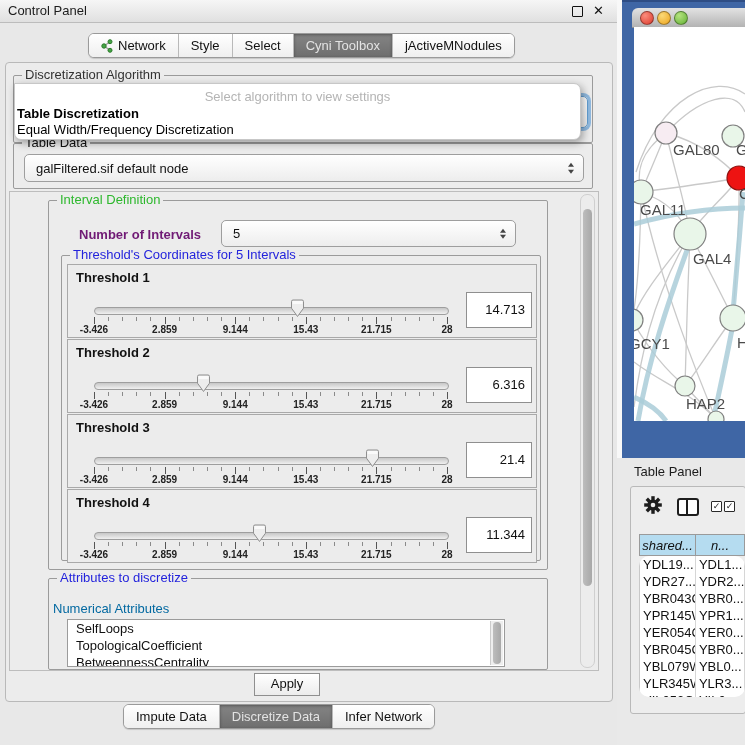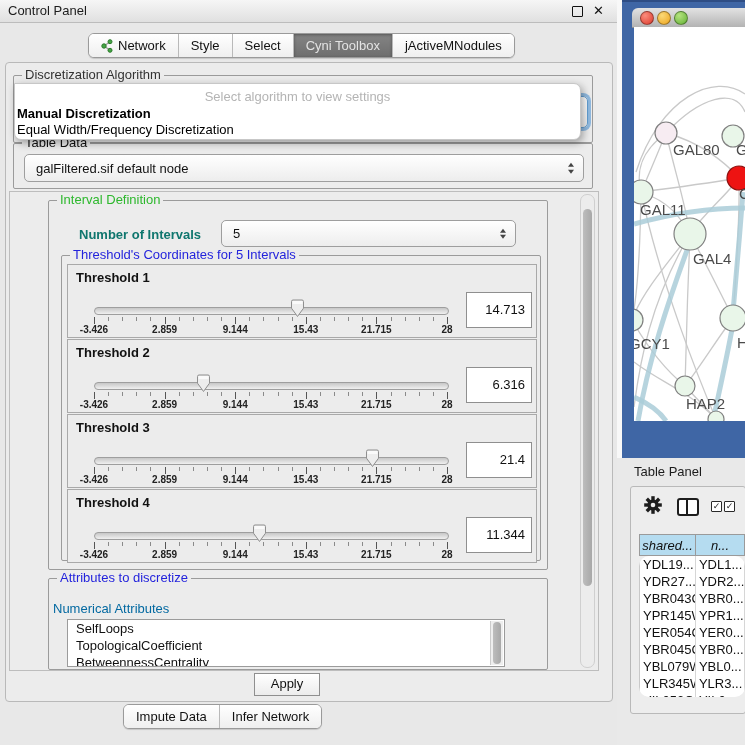--- a/index.html
+++ b/index.html
@@ -141,40 +141,40 @@
     </div>
     <div id="combo-behind" class="combo">
       <div class="spin-arrows">
           <div class="up"></div>
           <div class="dn"></div>
         </div>
     </div>
 
     <div id="algo-popup" class="abs">
       <div class="ph">Select algorithm to view settings</div>
-      <div class="op1">Manual Discretization</div>
+      <div class="op1">Table Discretization</div>
       <div class="op2">Equal Width/Frequency Discretization</div>
     </div>
 
     <div class="group" style="left:7px;top:80px;width:578px;height:44px;">
       <span class="legend" style="color:#111;">Table Data</span>
       <div class="combo" style="left:10px;top:10px;width:558px;height:26px;">
         <span class="val">galFiltered.sif default node</span>
         <div class="spin-arrows">
             <div class="up"></div>
             <div class="dn"></div>
           </div>
       </div>
     </div>
 
     <div id="scrollbox" class="abs">
 
       <div class="group" style="left:38px;top:8px;width:498px;height:368px;">
         <span class="legend" style="color:#2db82d;">Interval Definition</span>
-        <span style="position:absolute;left:30px;top:26px;font-size:13px;font-weight:bold;color:#0f766e;">Number of Intervals</span>
+        <span style="position:absolute;left:30px;top:26px;font-size:13px;font-weight:bold;color:#701a75;">Number of Intervals</span>
         <div class="combo" style="left:172px;top:19px;width:293px;height:25px;">
           <span class="val">5</span>
           <div class="spin-arrows">
               <div class="up"></div>
               <div class="dn"></div>
             </div>
         </div>
         <div class="group" style="left:12px;top:54px;width:478px;height:304px;">
           <span class="legend" style="color:#2323dc;">Threshold's Coordinates for 5 Intervals</span>
           <div id="threshold-stack" style="position:absolute;left:5px;top:8px;">
@@ -365,20 +365,23 @@
       </div>
     </div>
 
     <div id="apply-btn" class="abs">Apply</div>
   </div>
 
   <div id="bottom-tabs" class="seg abs">
       <div class="seg-tab">
         <span>Impute Data</span>
       </div>
+      <div class="seg-tab sel">
+        <span>Discretize Data</span>
+      </div>
       <div class="seg-tab">
         <span>Infer Network</span>
       </div>
     </div>
 </div>
 
 <div id="gutter" class="abs"></div>
 
 <div id="netwin" class="abs">
   <div id="net-titlebar">

